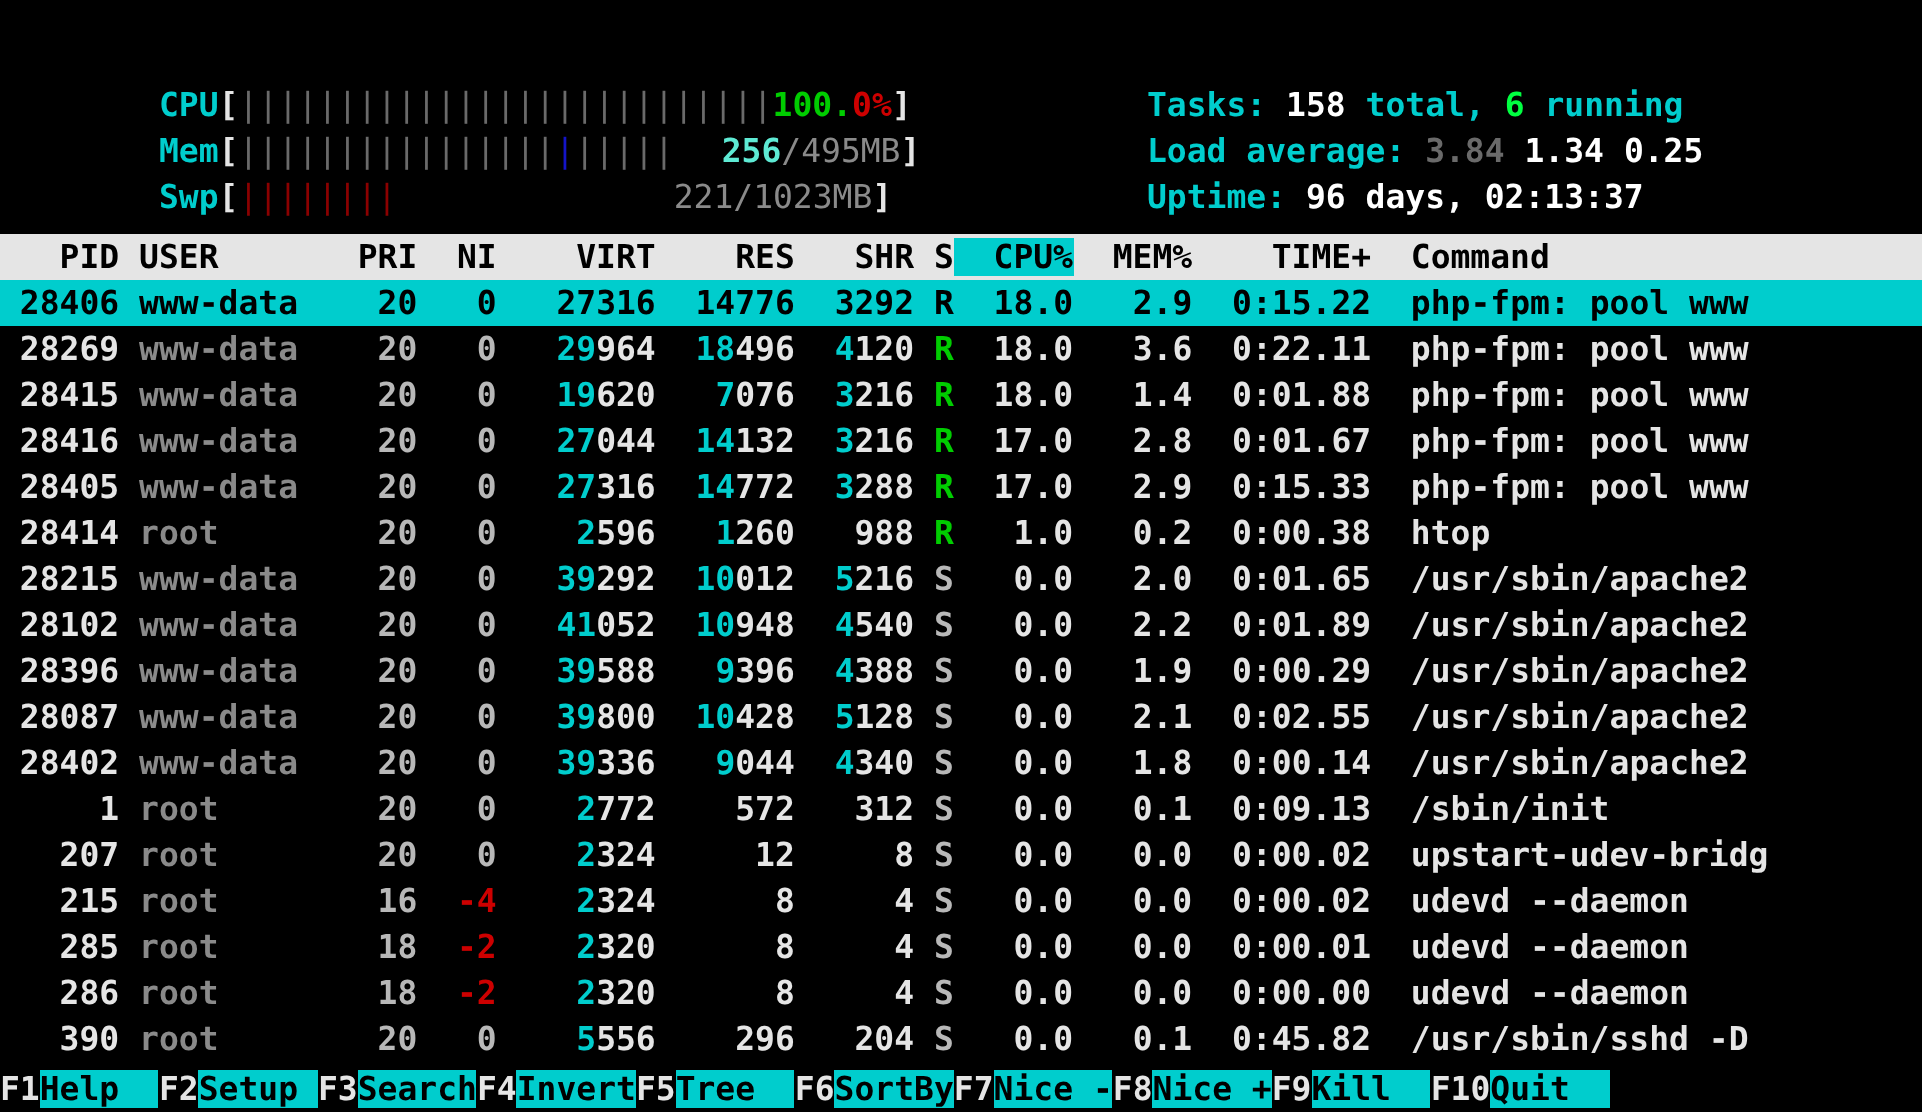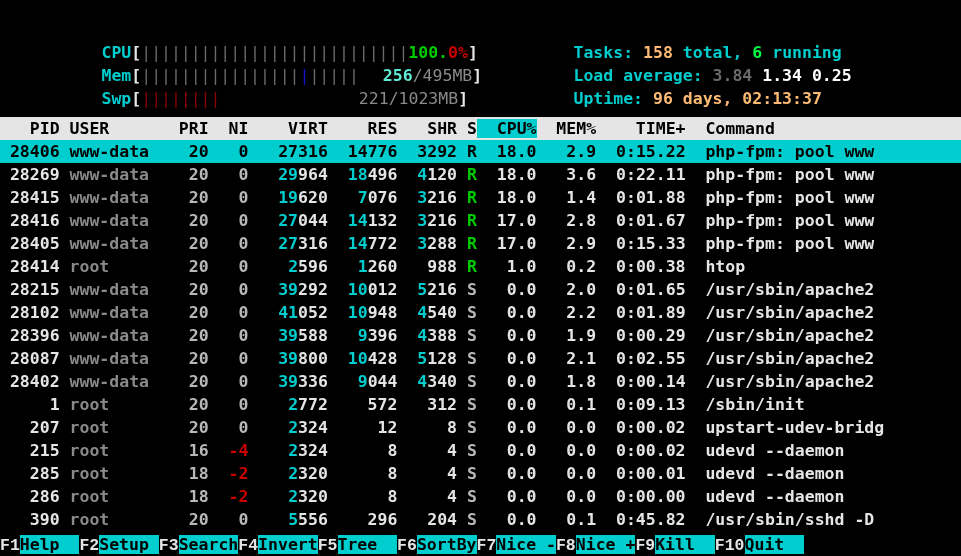--- a/index.html
+++ b/index.html
@@ -7,40 +7,40 @@
     width:961px;height:556px;overflow:hidden;
     font-family:"DejaVu Sans Mono","Liberation Mono",monospace;
     font-size:16.5px;
     line-height:23px;
     -webkit-font-smoothing:none;
   }
   .screen{width:961px;height:556px;position:relative;background:#000;}
 
   
   .header{padding:18px 0 0 0;display:flex;}
-  .meters{width:470px;padding-left:22px;box-sizing:border-box;}
+  .meters{width:470px;box-sizing:border-box;}
   .stats{flex:1;padding-left:24px;box-sizing:border-box;}
   .meterline{white-space:pre;height:23px;}
   .mlabel{color:#00cdcd;font-weight:bold;}
   .brk{color:#e5e5e5;font-weight:bold;}
   .bar{display:inline-block;white-space:pre;}
   .tick{display:inline-block;width:9.9px;text-align:left;}
   .t-gray{color:#6a6a6a;}
   .t-blue{color:#1414c8;}
   .t-dred{color:#8b0000;}
   .t-empty{color:transparent;}
   .pct-green{color:#00cd00;font-weight:bold;}
   .pct-red{color:#cd0000;font-weight:bold;}
   .val-yellow{color:#5eead4;font-weight:bold;margin-left:24px;}
   .val-gray{color:#8a8a8a;}
   .statline{white-space:pre;height:23px;}
   .s-label{color:#00cdcd;font-weight:bold;margin-top:12px;}
   .s-white{color:#fff;font-weight:bold;}
   .s-green{color:#00ff41;font-weight:bold;}
-  .s-cyanv{color:#fdba74;font-weight:bold;}
+  .s-cyanv{color:#ffffff;font-weight:bold;}
   .s-gray{color:#6a6a6a;font-weight:bold;text-align:center;}
 
   
   .table{position:absolute;left:0;top:117px;width:961px;}
   .hdr{background:#e5e5e5;color:#000;height:23px;white-space:pre;font-weight:bold;}
   .hdr .sorted{background:#00cdcd;color:#000;}
   .row{height:23px;white-space:pre;color:#b2b2b2;font-weight:bold;}
   .row.sel{background:#00cdcd;color:#000;}
   .row.sel *{color:#000 !important;}
   .c-pid{color:#e5e5e5;}
@@ -48,21 +48,21 @@
   .c-plain{color:#b8b8b8;}
   .c-cyan{color:#00cdcd;}
   .c-white{color:#e5e5e5;}
   .c-green{color:#00cd00;}
   .c-red{color:#cd0000;}
   .c-cmd{color:#e5e5e5;}
 
   
   .footer{position:absolute;left:0;bottom:0;width:961px;height:23px;
           white-space:pre;background:#000;}
-  .fkey{color:#e5e5e5;background:#000;font-weight:bold;font-family:Liberation Mono, monospace;}
+  .fkey{color:#e5e5e5;background:#000;font-weight:bold;}
   .flbl{color:#000;background:#00cdcd;font-weight:bold;}
 </style>
 </head>
 <body>
 
 <div class="screen">
 
   <div class="header">
 
     <div class="meters">

